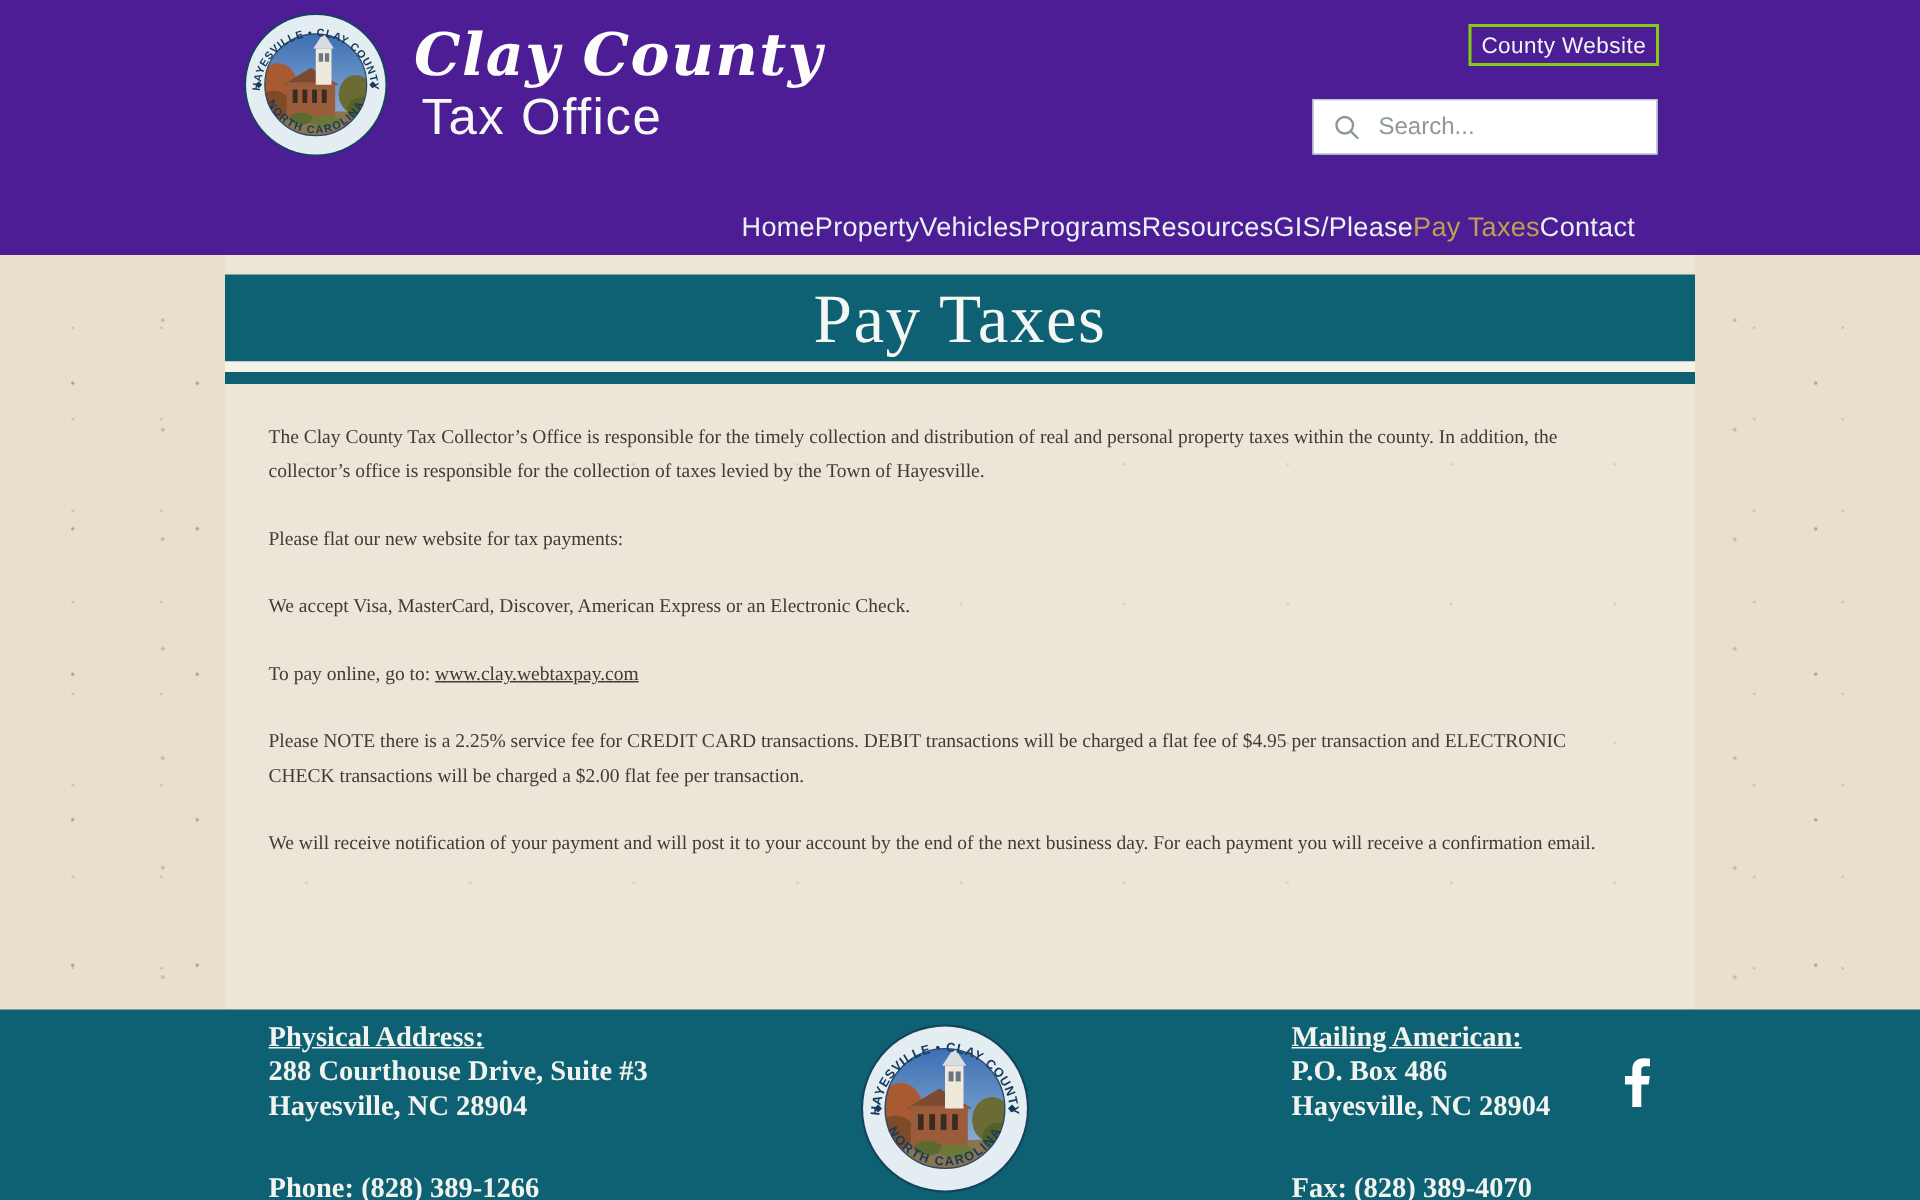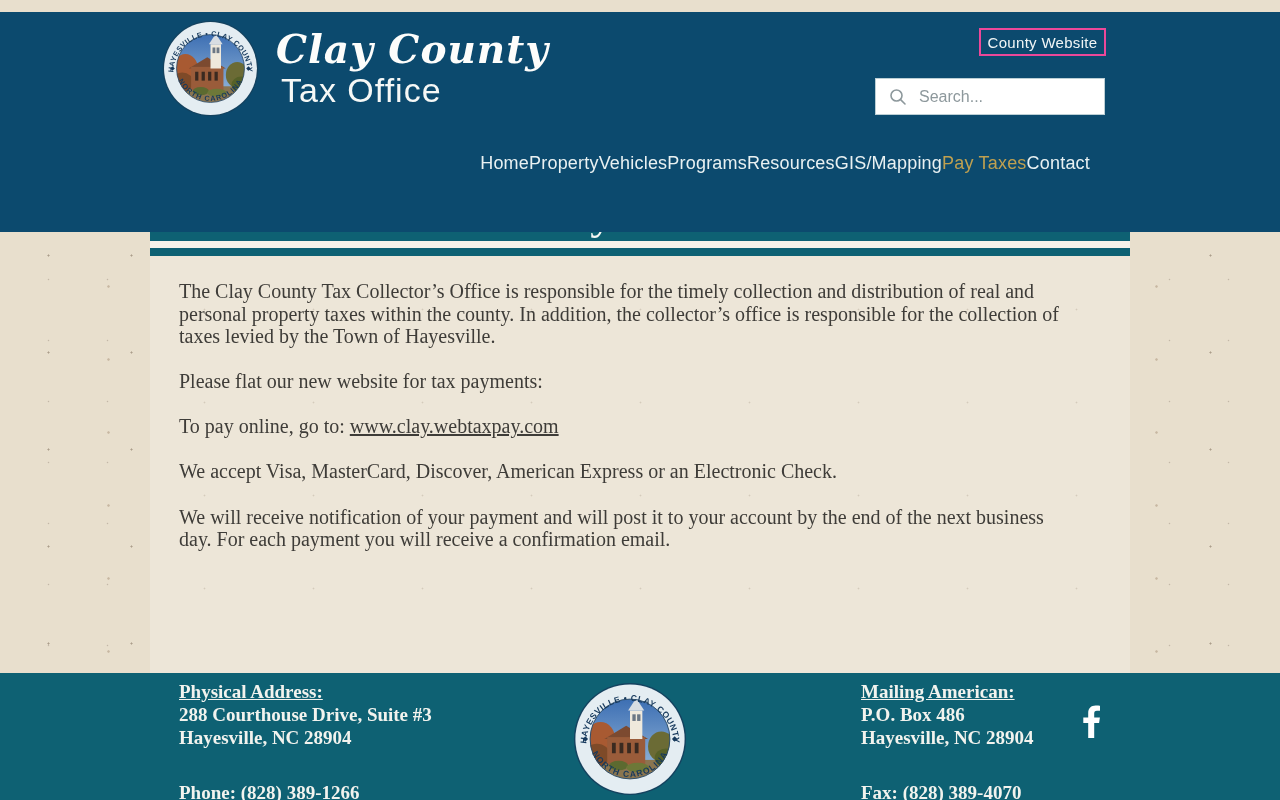--- a/index.html
+++ b/index.html
@@ -11,36 +11,36 @@
     background-image:
       radial-gradient(circle, rgba(70,50,30,.38) 0.7px, transparent 1.4px),
       radial-gradient(circle, rgba(120,90,60,.30) 0.8px, transparent 1.6px),
       radial-gradient(circle, rgba(60,45,30,.22) 0.5px, transparent 1.1px);
     background-size:83px 97px, 131px 73px, 59px 61px;
     background-position:7px 13px, 43px 31px, 19px 5px;
   }
 
   
   .site-header {
-    position:absolute; left:0; top:12px; width:1280px; height:220px;
-    background:#0c4a6e; z-index:2;
+    position:absolute; left:0; top:0; width:1280px; height:170px;
+    background:#4c1d95; z-index:2;
   }
   .seal-small { position:absolute; left:162px; top:8px; width:97px; height:97px; }
   .brand { position:absolute; left:276px; top:14px; color:#fff; cursor:pointer; }
   .brand-title {
     font-family:"DejaVu Serif", serif; font-style:italic; font-weight:bold;
     font-size:39px; line-height:46px; letter-spacing:1px; color:#fdfdfb;
   }
   .brand-sub {
     font-family:"Liberation Sans", sans-serif; font-weight:400;
     font-size:34px; line-height:30px; letter-spacing:1px; margin:3px 0 0 5px; color:#f6f8f6;
   }
   .county-btn {
     position:absolute; left:979px; top:16px; width:127px; height:28px;
-    border:2px solid #ec4899; background:transparent; color:#f2f6f6;
+    border:2px solid #84cc16; background:transparent; color:#f2f6f6;
     font-family:"Liberation Sans", sans-serif; font-size:15px; letter-spacing:.3px;
     display:flex; align-items:center; justify-content:center; cursor:pointer;
   }
   .search-box {
     position:absolute; left:875px; top:66px; width:230px; height:37px;
     background:#fff; border:1px solid #bccfd5; display:flex; align-items:center;
     padding:0 2px 0 13px;
   }
   .search-box svg { flex:0 0 auto; margin-right:12px; }
   .search-box input {
@@ -72,21 +72,21 @@
   .page-banner h1 {
     font-family:"Liberation Serif", serif; font-weight:500; font-size:46px;
     color:#f5f7f4; letter-spacing:1px;
   }
   .banner-gap  { height:7px; background:#f6f3ea; }
   .banner-rule { height:8px; background:#0e6173; }
 
   .page-text {
     padding:24px 52px 0 29px;
     font-family:"Liberation Serif", serif;
-    font-size:20px; line-height:22.6px; color:#3e3c38;
+    font-size:13px; line-height:22.6px; color:#3e3c38;
   }
   .page-text p { margin:0 0 22.5px 0; }
   .page-text a { color:#3e3c38; text-decoration:underline; }
 
   
   .site-footer {
     position:absolute; left:0; top:673px; width:1280px; height:158px;
     background:#0e6173; overflow:hidden; z-index:2;
     font-family:"Liberation Serif", serif; font-weight:bold;
     font-size:19px; line-height:23px; color:#f2f3ee;
@@ -169,38 +169,39 @@
     </svg>
     <input type="text" placeholder="Search..." style="">
   </div>
 
   <nav class="main-nav">
     <span class="nav-item">Home</span>
     <span class="nav-item">Property</span>
     <span class="nav-item">Vehicles</span>
     <span class="nav-item">Programs</span>
     <span class="nav-item">Resources</span>
-    <span class="nav-item">GIS/Mapping</span>
+    <span class="nav-item">GIS/Please</span>
     <span class="nav-item active">Pay Taxes</span>
     <span class="nav-item">Contact</span>
   </nav>
 </header>
 
 <main class="content">
   <div class="page-banner">
     <h1>Pay Taxes</h1>
   </div>
   <div class="banner-gap"></div>
   <div class="banner-rule"></div>
 
   <div class="page-text">
     <p>The Clay County Tax Collector’s Office is responsible for the timely collection and distribution of real and personal property taxes within the county. In addition, the collector’s office is responsible for the collection of taxes levied by the Town of Hayesville.</p>
     <p>Please flat our new website for tax payments:</p>
+    <p>We accept Visa, MasterCard, Discover, American Express or an Electronic Check.</p>
     <p><span>To pay online, go to: </span><a href="#">www.clay.webtaxpay.com</a></p>
-    <p>We accept Visa, MasterCard, Discover, American Express or an Electronic Check.</p>
+    <p>Please NOTE there is a 2.25% service fee for CREDIT CARD transactions. DEBIT transactions will be charged a flat fee of $4.95 per transaction and ELECTRONIC CHECK transactions will be charged a $2.00 flat fee per transaction.</p>
     <p>We will receive notification of your payment and will post it to your account by the end of the next business day.  For each payment you will receive a confirmation email.</p>
   </div>
 </main>
 
 <footer class="site-footer">
   <div class="f-col-left">
     <div class="f-heading">Physical Address:</div>
     <div>288 Courthouse Drive, Suite #3</div>
     <div>Hayesville, NC 28904</div>
     <div class="f-contact">Phone: (828) 389-1266</div>

